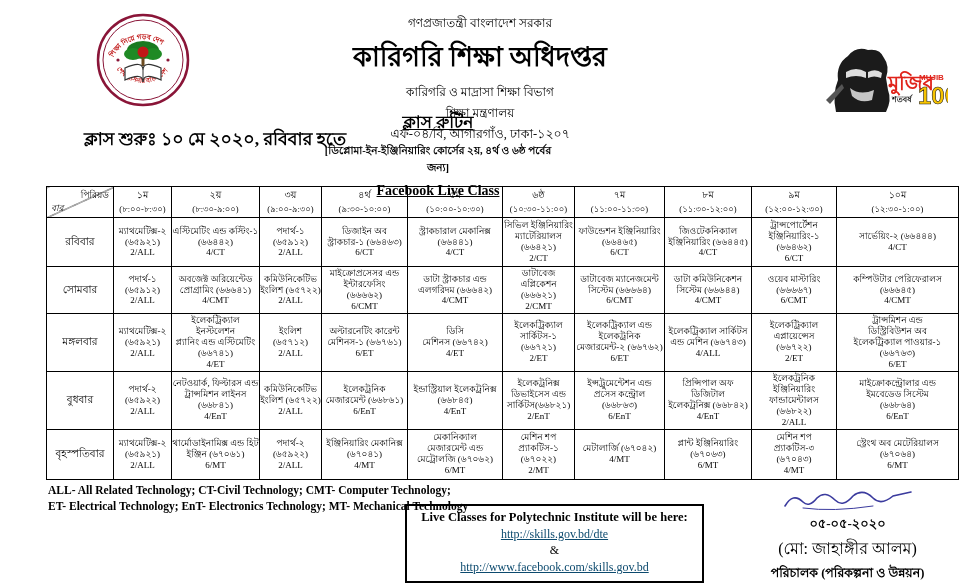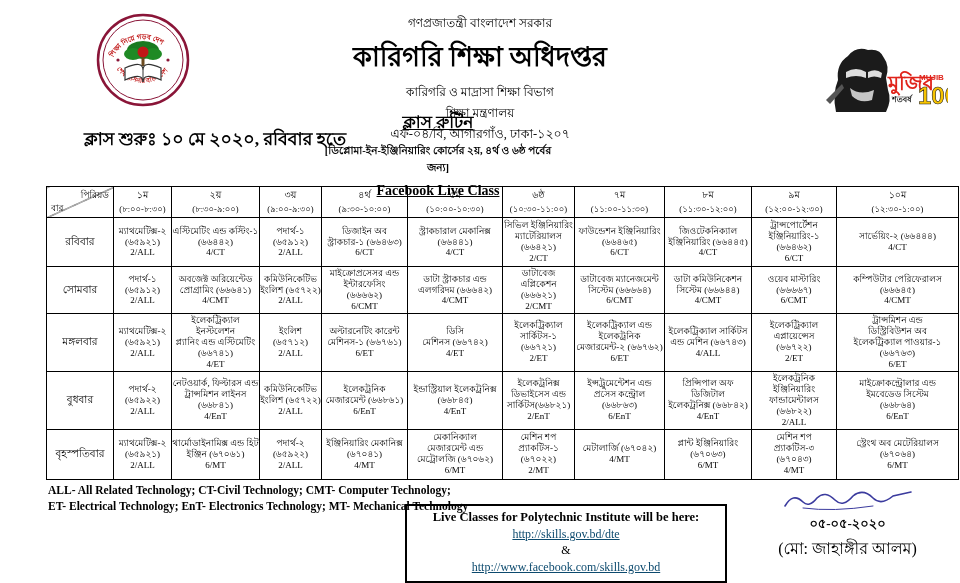--- a/index.html
+++ b/index.html
@@ -29,27 +29,27 @@
     border-collapse:collapse; table-layout:fixed; }
   table.sched td, table.sched th { border:1px solid #000; text-align:center;
     vertical-align:middle; font-weight:normal; }
   .p-label { font-size:9.5px; }
   .p-time  { font-size:8.5px; }
   td.cell { font-size:9px; line-height:1.22; white-space:pre-line; padding:1px 0; }
   td.day  { font-size:10.5px; }
   th.corner { position:relative; height:28px; padding:15px;
     background:linear-gradient(to bottom right, transparent calc(50% - 0.6px), #000 50%, transparent calc(50% + 0.6px)); }
   .corner-top  { position:absolute; top:1px;  right:4px; font-size:9px; }
-  .corner-bot  { position:absolute; bottom:1px; left:4px; font-size:9px; }
+  .corner-bot  { position:absolute; bottom:1px; left:4px; font-size:9px;font-style:italic; }
   tr.r-head { height:28px; }
   tr.r-sun { height:49px; } tr.r-mon { height:47px; } tr.r-tue { height:50px; }
   tr.r-wed { height:58px; } tr.r-thu { height:50px; }
   
   .legend { position:absolute; left:48px; top:483px; font-size:11.5px; font-weight:bold; line-height:1.35; }
-  .live-box { position:absolute; left:405px; top:504px; width:322px; border:2px solid #000;
+  .live-box { position:absolute; left:405px; top:504px; width:299px; border:2px solid #000;
     text-align:center; padding:4px 4px 6px 4px; }
   .lb-title { font-size:12.5px; font-weight:bold; }
   .lb-link  { font-size:12px; color:#0c4a6e; text-decoration:underline; display:block; margin-top:2px; }
   .lb-amp   { font-size:12px; margin-top:1px; }
   .sign-block { position:absolute; left:745px; top:488px; width:205px; text-align:center; }
   .sg-date { font-size:13px; font-weight:bold; margin-top:-4px; }
   .sg-name { font-size:16px; font-weight:normal; margin-top:1px; }
   .sg-role { font-size:12.5px; font-weight:bold; margin-top:1px; }
 </style>
 </head>
@@ -363,15 +363,16 @@
     <a class="lb-link" href="#">http://www.facebook.com/skills.gov.bd</a>
   </div>
 
   <div class="sign-block">
     <svg width="150" height="26" viewBox="0 0 150 26">
       <path d="M12 18 Q20 4 30 14 Q36 20 44 10 Q52 2 62 12 Q70 20 80 8 Q90 0 100 10 Q108 18 120 8 L138 4" fill="none" stroke="#3b3b9e" stroke-width="1.6" stroke-linecap="round"></path>
       <path d="M30 20 Q60 24 100 18" fill="none" stroke="#3b3b9e" stroke-width="1" stroke-linecap="round"></path>
     </svg>
     <div class="sg-date">০৫-০৫-২০২০</div>
     <div class="sg-name">(মো: জাহাঙ্গীর আলম)</div>
+    <div class="sg-role">পরিচালক (পরিকল্পনা ও উন্নয়ন)</div>
   </div>
 
 </div>
 
 </body></html>

